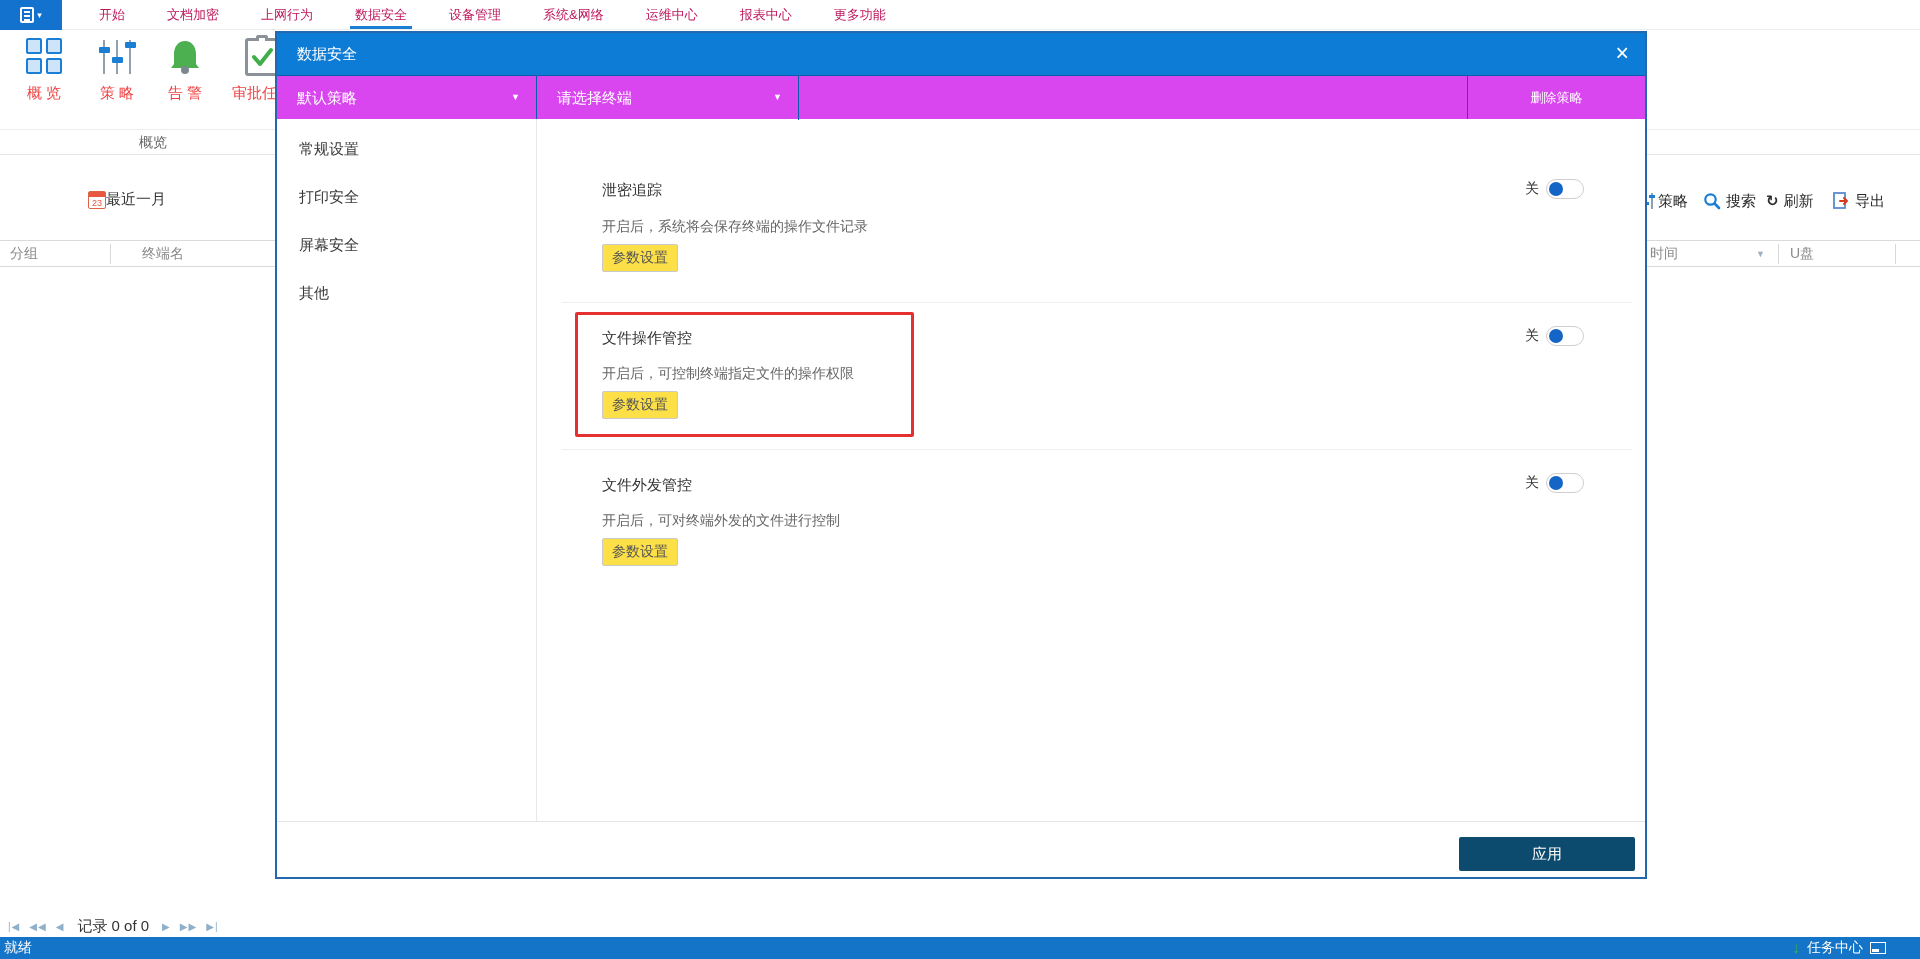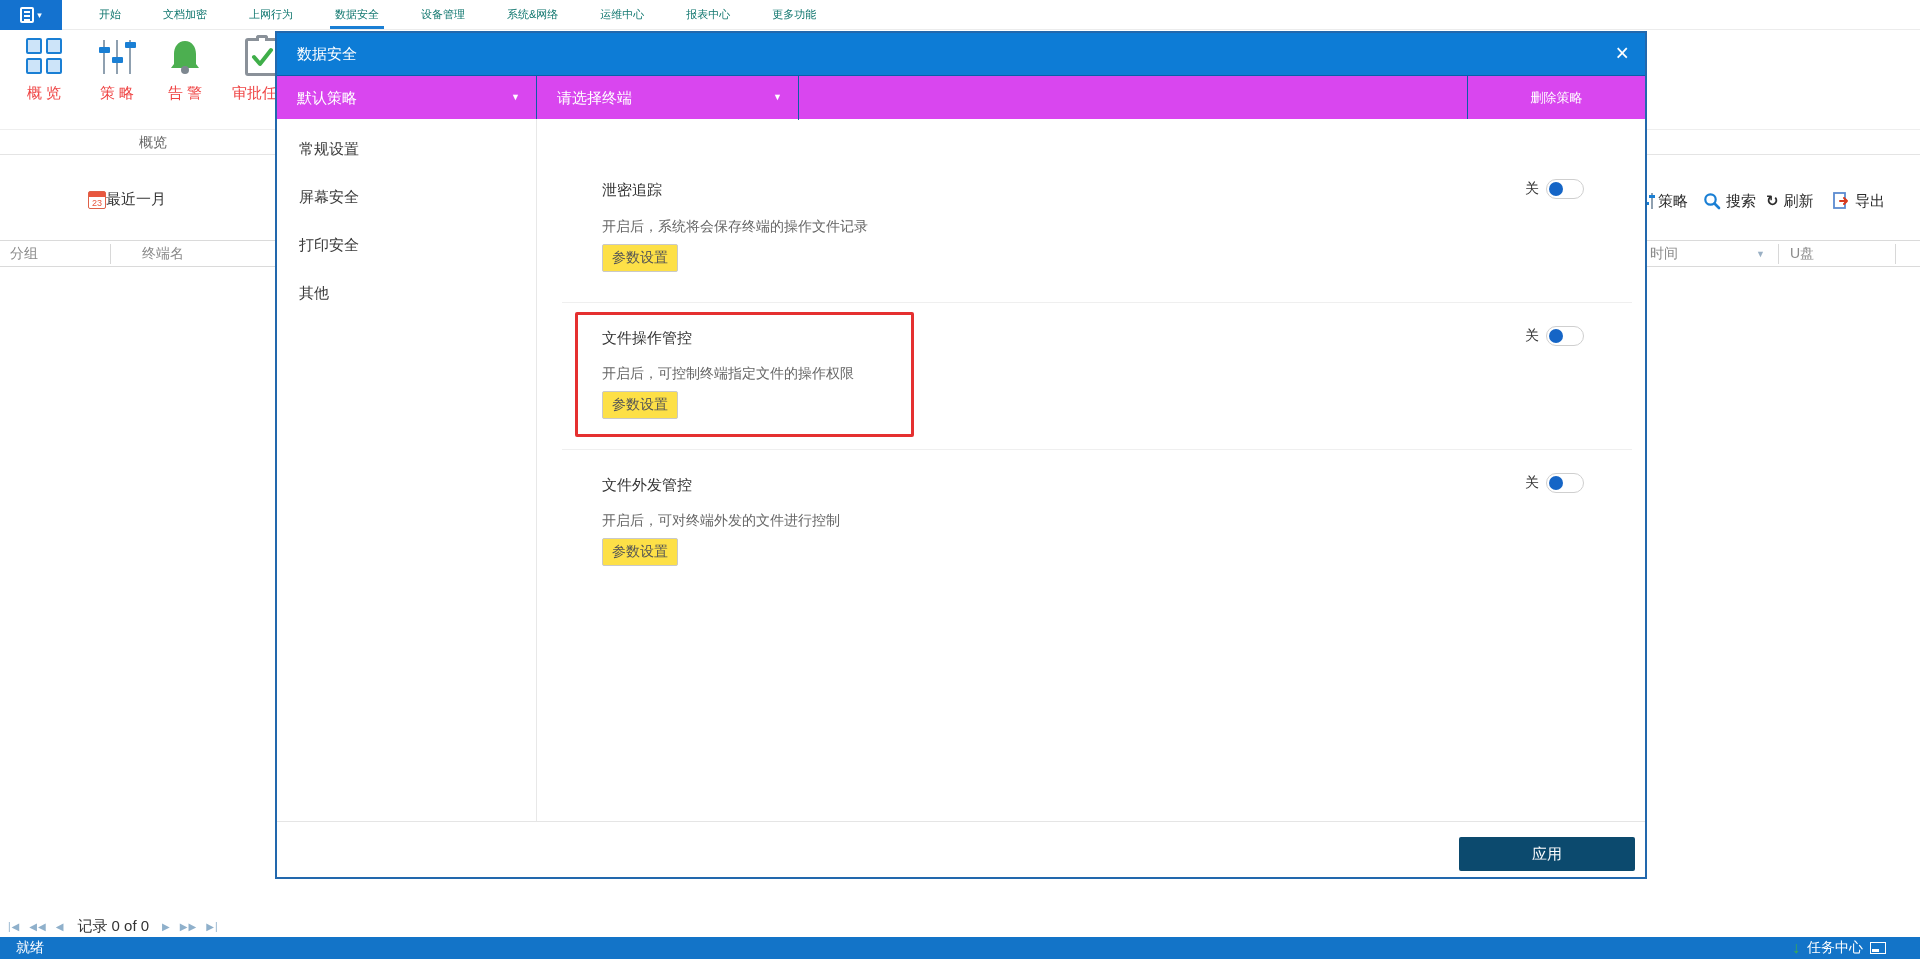--- a/index.html
+++ b/index.html
@@ -9,21 +9,21 @@
   
   .menubar { position:absolute; top:0; left:0; width:1920px; height:30px;
     background:#fff; border-bottom:1px solid #ececec; display:flex; align-items:stretch; }
   .app-btn { width:62px; height:30px; background:#1472cf; display:flex;
     align-items:center; justify-content:center; gap:3px; cursor:pointer; }
   .app-glyph { width:14px; height:16px; border:2px solid #fff; border-radius:2px; position:relative; background:transparent; }
   .app-glyph::before { content:""; position:absolute; left:2px; top:2px; width:6px; height:2px;
     background:#fff; box-shadow:0 4px 0 #fff, 0 8px 0 #fff; }
   .app-caret { color:#fff; font-size:9px; line-height:1; }
   .menu-items { display:flex; margin-left:16px; }
-  .menu-item { padding:0 21px; font-size:11px; color:#0f766e; line-height:29px;
+  .menu-item { padding:0 21px; font-size:13px; color:#be185d; line-height:29px;
     position:relative; white-space:nowrap; cursor:pointer; }
   .menu-item.active::after { content:""; position:absolute; left:16px; right:16px;
     bottom:0; height:3px; background:#1a7fd4; }
 
   
   .ribbon { position:absolute; top:30px; left:0; width:1920px; height:125px;
     background:#fff; border-bottom:1px solid #e4e4e4; }
   .ribbon-sep { position:absolute; top:99px; left:0; width:1920px; height:1px; background:#eeeeee; }
   .tool { position:absolute; top:6px; width:72px; height:90px; text-align:center; cursor:pointer; }
   .tool-icon { width:40px; height:40px; margin:2px auto 6px auto; position:relative; }
@@ -69,21 +69,21 @@
   .mini-sliders b { position:absolute; width:6px; height:3px; background:#1a7fd4; }
 
   
   .pagination { position:absolute; top:914px; left:0; width:1920px; height:24px;
     display:flex; align-items:center; padding-left:8px; gap:9px; }
   .pg-arrow { font-size:10px; color:#8fb0cb; letter-spacing:1px; cursor:pointer; }
   .pg-text { font-size:15px; color:#333; margin:0 4px; }
 
   .statusbar { position:absolute; top:937px; left:0; width:1920px; height:22px;
     background:#1374c8; display:flex; align-items:center; }
-  .status-ready { color:#fff; font-size:14px; margin-left:16px; }
+  .status-ready { color:#fff; font-size:14px; margin-left:4px; }
   .status-right { position:absolute; right:34px; display:flex; align-items:center; gap:7px; }
   .dl-arrow { color:#3fae49; font-size:16px; font-weight:bold; line-height:18px; }
   .task-label { color:#fff; font-size:14px; }
   .monitor-icon { width:16px; height:12px; border:1px solid #fff; position:relative; background:transparent; }
   .monitor-icon::before { content:""; position:absolute; left:1px; bottom:1px; width:7px; height:3px; background:#fff; }
 
   
   .modal { position:absolute; left:275px; top:31px; width:1372px; height:848px;
     background:#fff; border:2px solid #2268ad; z-index:10; }
   .m-title { position:absolute; top:0; left:0; right:0; height:42px; background:#0d7cd6;
@@ -284,22 +284,22 @@
       <span>请选择终端</span>
       <span class="dd-caret">▼</span>
     </div>
     <div class="m-tb-spacer"></div>
     <div class="m-del">删除策略</div>
   </div>
 
   <div class="m-body">
     <div class="m-sidebar">
       <div class="side-item">常规设置</div>
+      <div class="side-item">打印安全</div>
       <div class="side-item">屏幕安全</div>
-      <div class="side-item">打印安全</div>
       <div class="side-item">其他</div>
     </div>
 
     <div class="m-content">
 
       <div class="sec-title" style="top:62px;text-align:right;">泄密追踪</div>
       <div class="toggle-wrap" style="top:60px;">
         <span class="toggle-label">关</span>
         <div class="switch">
             <div class="knob"></div>

